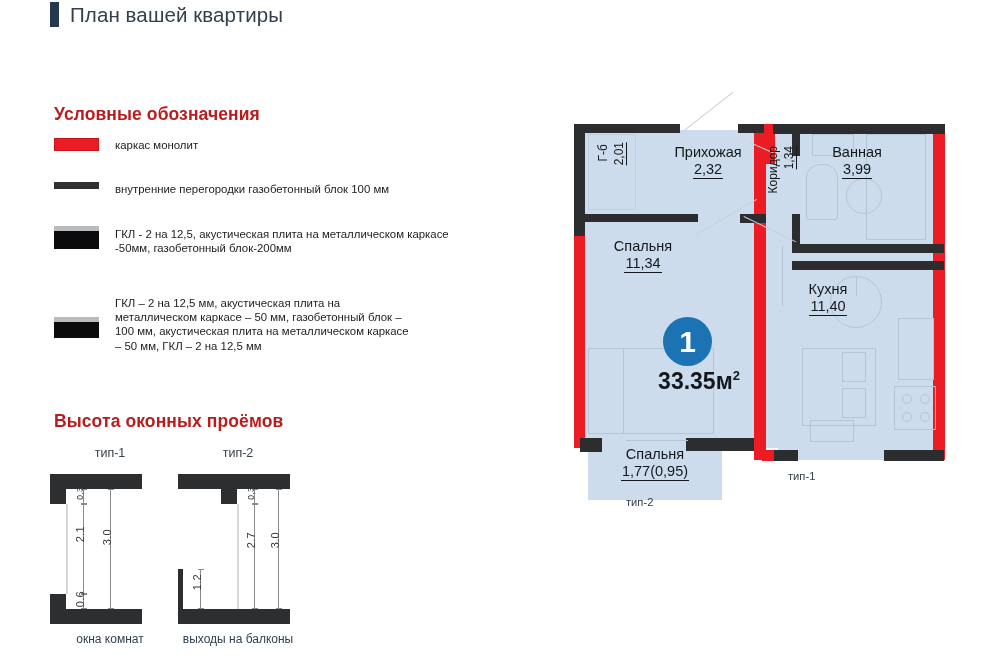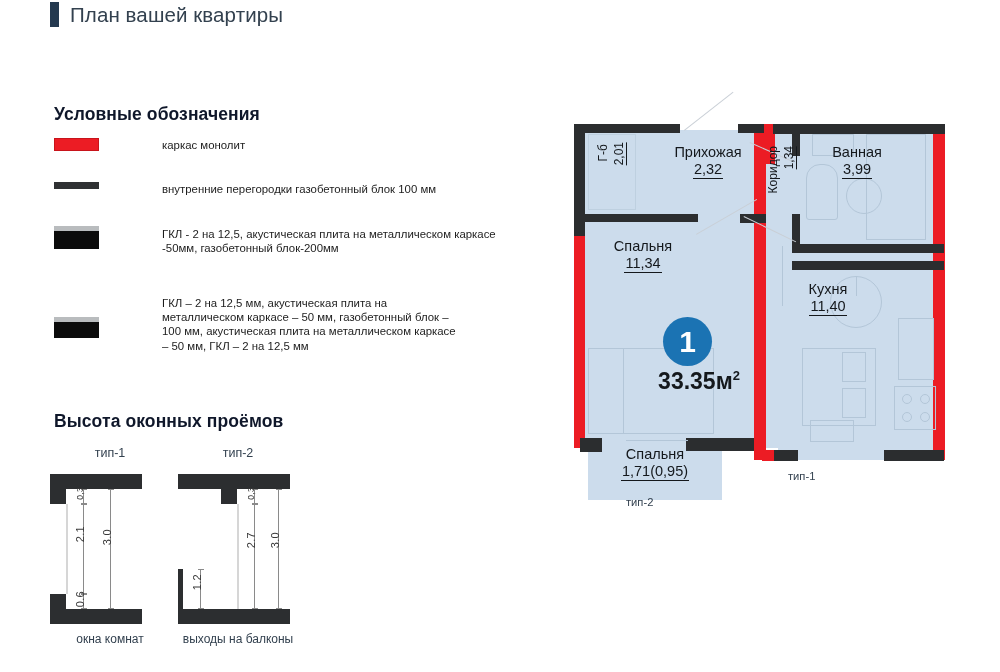--- a/index.html
+++ b/index.html
@@ -11,29 +11,29 @@
     color:#1d2b3a;
     overflow:hidden;
   }
 
   
   #title-row { position:absolute; left:50px; top:2px; display:flex; align-items:center; gap:11px; }
   #title-bar { width:9px; height:25px; background:#24394f; flex:none; }
   #title-text { font-size:20.5px; color:#33414f; letter-spacing:.1px; white-space:nowrap; }
 
   
-  .sect-h { position:absolute; font-size:17.5px; font-weight:bold; color:#0f172a; letter-spacing:.1px; }
+  .sect-h { position:absolute; font-size:17.5px; font-weight:bold; color:#b91c1c; letter-spacing:.1px; }
   #legend-title { left:54px; top:104px; }
   #windows-title { left:54px; top:411px; }
 
   
   #legend { position:absolute; left:54px; top:138px; width:420px; }
   .leg-row { position:absolute; display:flex; align-items:flex-start; }
   .leg-sw { width:45px; flex:none; margin-right:16px; }
-  .leg-txt { font-size:11.4px; line-height:14.2px; color:#1c1c1c;margin-left:47px; }
+  .leg-txt { font-size:11.4px; line-height:14.2px; color:#1c1c1c; }
 
   .sw-red { height:13px; background:#ec1c24; border:1px solid #c8141b; }
   .sw-thin { height:7px; background:#2f3133; }
   .sw-stack1 { }
   .sw-stack1 .g { height:5px; background:#b9bcbe; }
   .sw-stack1 .b { height:18px; background:#0b0b0b; }
   .sw-stack2 .g { height:5px; background:#b9bcbe; }
   .sw-stack2 .b { height:16px; background:#0b0b0b; }
 
   
@@ -273,21 +273,21 @@
     <div><span class="rarea">11,34</span></div>
   </div>
 
   <div class="rlab" style="left:212px;top:195px; width:100px;">
     <div class="rname">Кухня</div>
     <div><span class="rarea">11,40</span></div>
   </div>
 
   <div class="rlab" style="left:22px; top:360px; width:134px;">
     <div class="rname">Спальня</div>
-    <div><span class="rarea">1,71(0,95)</span></div>
+    <div><span class="rarea">1,77(0,95)</span></div>
   </div>
 
   <div id="badge">1</div>
   <div id="area-total">
     <span>33.35м</span><sup>2</sup>
   </div>
 
   <div class="plan-tip" style="left:222px;top:384px;">тип-1</div>
   <div class="plan-tip" style="left:60px; top:410px;">тип-2</div>
 

